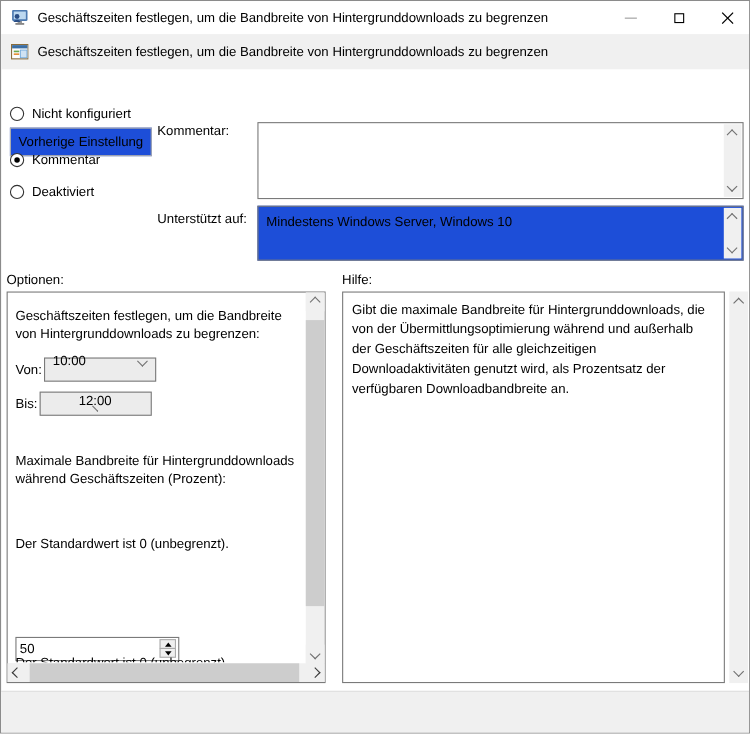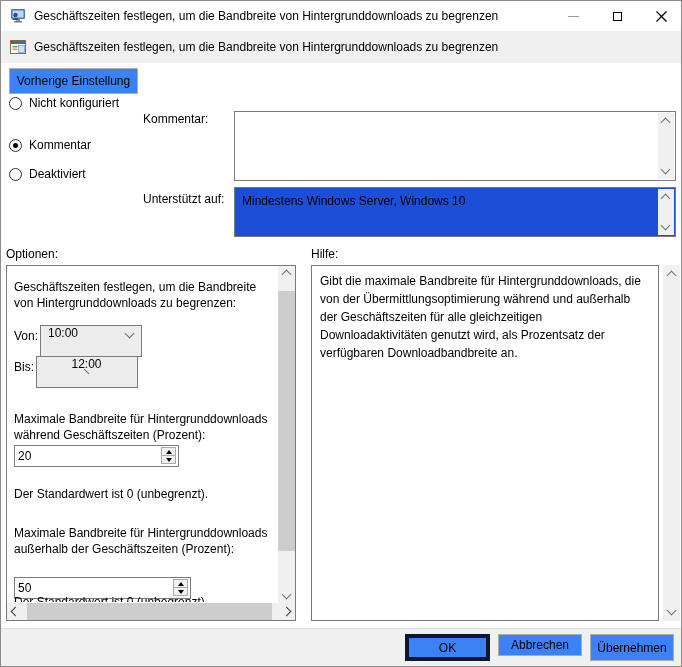--- a/index.html
+++ b/index.html
@@ -13,22 +13,22 @@
   .titlebar { left:0; top:0; width:680px; height:30px; background:#fff;
               display:flex; align-items:center; padding-left:9px; }
   .titlebar .ttl { margin-left:8px; font-size:12px; }
   .winbtn { top:0; width:44px; height:30px; display:flex; align-items:center; justify-content:center; }
 
   
   .headerstrip { left:0; top:30px; width:680px; height:32px; background:#f0f0f0;
                  display:flex; align-items:center; padding-left:9px; }
   .headerstrip .ttl { margin-left:8px; }
 
-  .btn { background:#3b82f6; border:1px solid #adadad; display:flex;
-         align-items:center; justify-content:center; font-size:12px; cursor:default; }
+  .btn { background:#1d4ed8; border:1px solid #adadad; display:flex;
+         align-items:center; justify-content:center; font-size:12px; cursor:default;margin-top:48px; }
   .btn.default { border:4px solid #0f172a; }
 
   .radio { width:13px; height:13px; border:1px solid #333; border-radius:50%;
            background:#fff; display:inline-block; position:relative; flex:none; }
   .radio.checked::after { content:""; position:absolute; left:3px; top:3px;
            width:5px; height:5px; border-radius:50%; background:#000; }
   .radiorow { display:flex; align-items:center; gap:7px; }
 
   .box { border:1px solid #7a7a7a; background:#fff; }
   .graybox { border:1px solid #7a7a7a; background:#1d4ed8; }
@@ -38,21 +38,21 @@
   .vstrip .chev.down { position:absolute; bottom:6px; left:4px; }
 
   .chev { display:inline-block; width:7px; height:7px;
           border-right:1.6px solid #707070; border-bottom:1.6px solid #707070; }
   .chev.up    { transform:rotate(-135deg); }
   .chev.down  { transform:rotate(45deg); }
   .chev.left  { transform:rotate(135deg); }
   .chev.right { transform:rotate(-45deg); }
   .chev.dark  { border-color:#3a3a3a; }
 
-  .combo { background:#ececec; border:1px solid #7a7a7a; height:32px;
+  .combo { background:#ececec; border:1px solid #7a7a7a; height:22px;
            display:flex; align-items:center; justify-content:space-between;
            padding:0 8px 16px 7px; }
 
   .spinfield { background:#fff; border:1px solid #7a7a7a; height:22px; position:relative; }
   .spinfield input { position:absolute; left:0; top:0; width:140px; height:20px; border:none;
            outline:none; font-family:"Liberation Sans",sans-serif; font-size:12px; padding-left:3px; background:transparent; }
   .spinbtns { position:absolute; right:2px; top:1px; width:15px; height:18px; }
   .spinbtn { width:15px; height:9px; background:#f0f0f0; border:1px solid #ababab;
              display:flex; align-items:center; justify-content:center; }
   .tri-up { width:0; height:0; border-left:3px solid transparent; border-right:3px solid transparent;
@@ -151,35 +151,23 @@
       <span class="chev down"></span>
     </div>
 
     <div class="abs" style="left:7px;top:94px;text-align:center;">Bis:</div>
     <div class="abs combo" style="left:29px;top:90px;width:102px;flex-direction:column;">
       <span>12:00</span>
       <span class="chev down"></span>
     </div>
 
     <div class="abs" style="left:7px;top:145px;width:264px;line-height:16px;">Maximale Bandbreite für Hintergrunddownloads während Geschäftszeiten (Prozent):</div>
-    <div class="abs spinfield" style="left:7px;top:179px;width:165px;">
-      <input value="20" style="">
-      <div class="spinbtns">
-        <div class="spinbtn">
-          <span class="tri-up"></span>
-        </div>
-        <div class="spinbtn" style="margin-top:-1px;">
-          <span class="tri-dn"></span>
-        </div>
-      </div>
-    </div>
     <div class="abs" style="left:7px;top:221px;">Der Standardwert ist 0 (unbegrenzt).</div>
 
-    <div class="abs" style="left:7px;top:259px;width:264px;line-height:16px;">Maximale Bandbreite für Hintergrunddownloads außerhalb der Geschäftszeiten (Prozent):</div>
-    <div class="abs spinfield" style="left:7px;top:289px;width:177px;">
+    <div class="abs spinfield" style="left:7px;top:313px;width:149px;">
       <input value="50" style="">
       <div class="spinbtns">
         <div class="spinbtn">
           <span class="tri-up"></span>
         </div>
         <div class="spinbtn" style="margin-top:-1px;">
           <span class="tri-dn"></span>
         </div>
       </div>
     </div>

